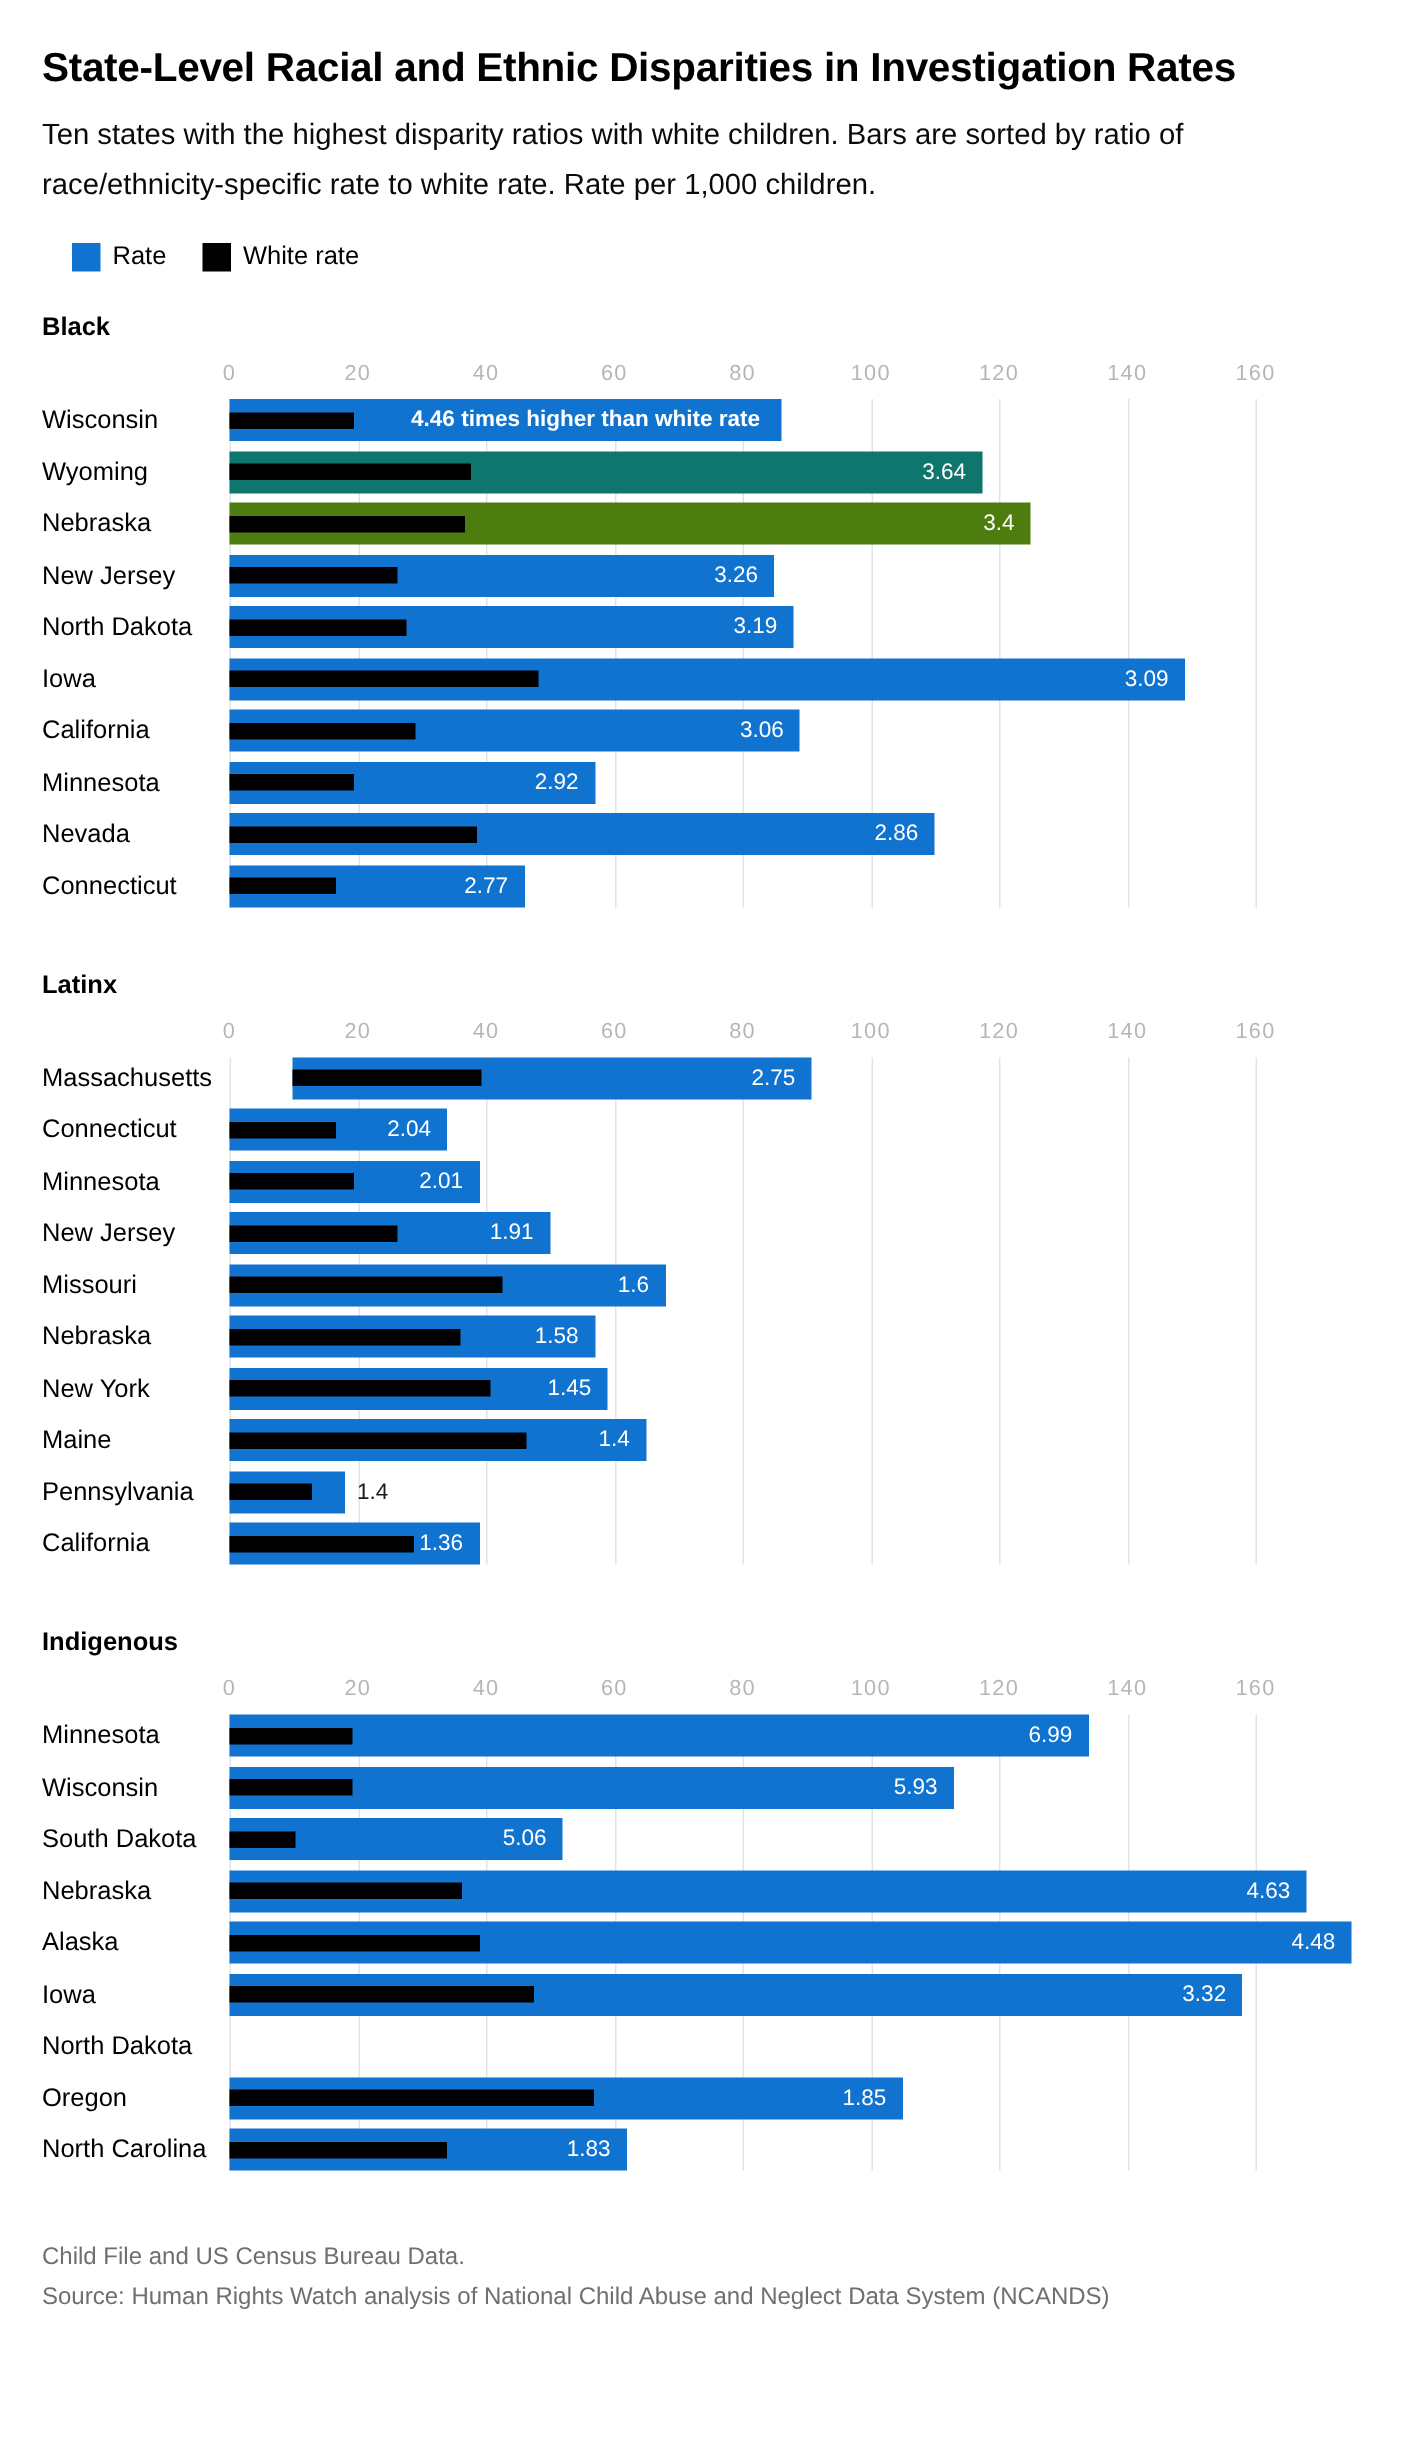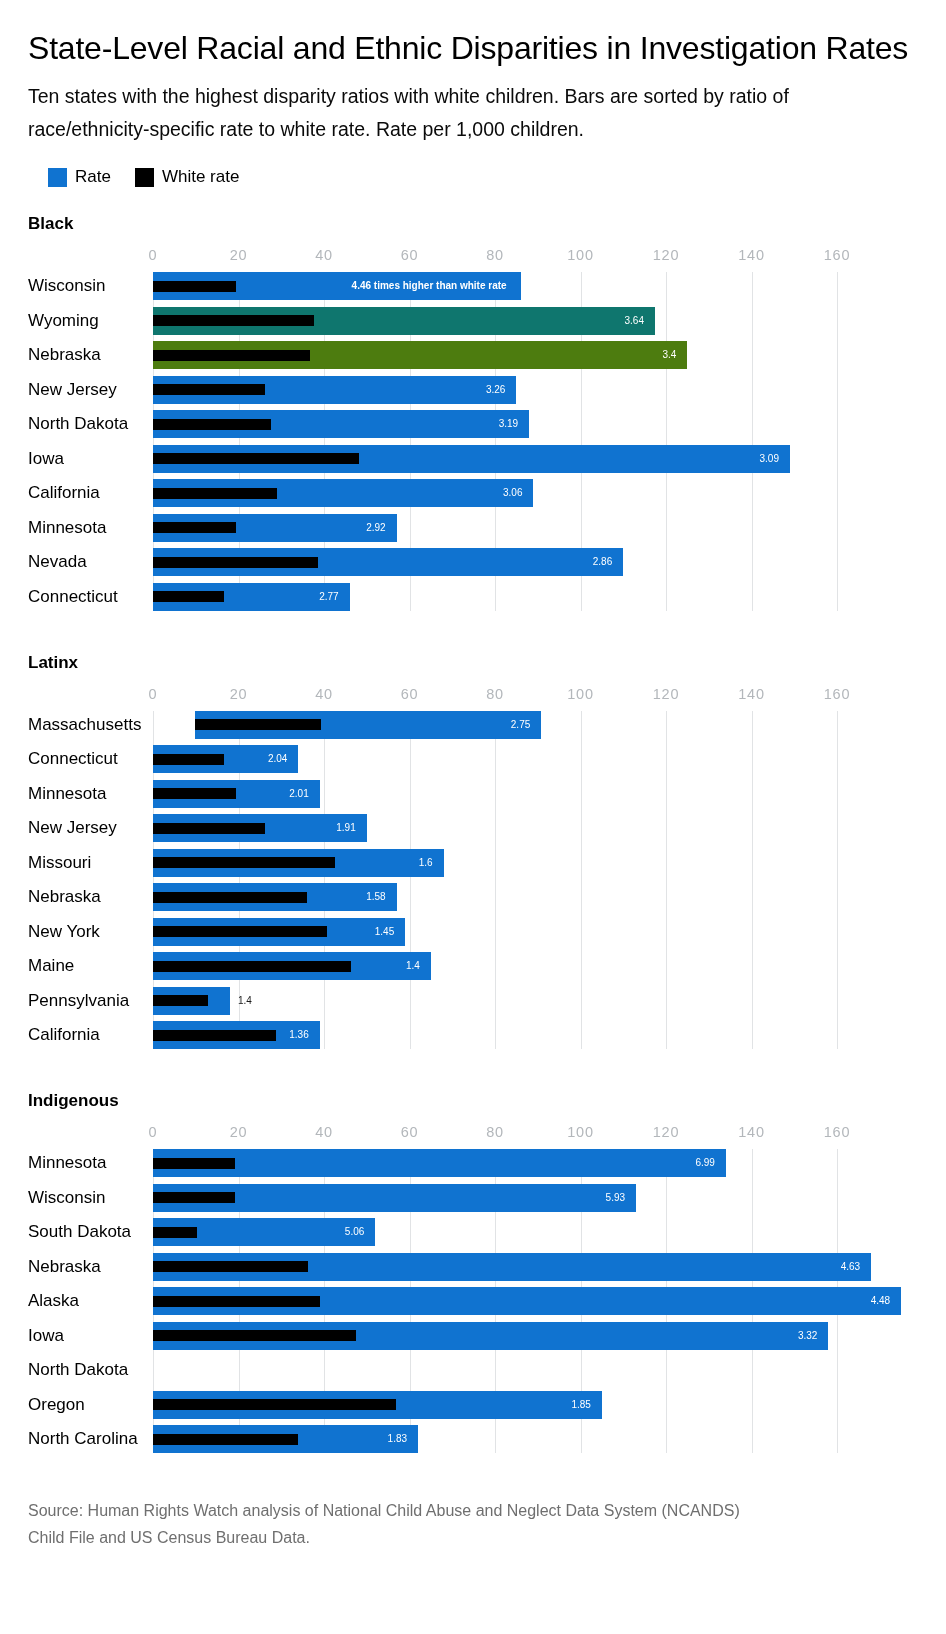--- a/index.html
+++ b/index.html
@@ -3,21 +3,21 @@
 <meta charset="utf-8">
 <style>
   * { box-sizing: border-box; }
   html, body { margin: 0; padding: 0; background: #ffffff; }
   body { font-family: "Liberation Sans", sans-serif; color: #000; }
   .page {
     width: 946px; height: 1634px; overflow: hidden;
     padding: 30px 28px 0 28px; position: relative; background: #fff;
   }
   h1.title {
-    font-size: 32px; font-weight: normal; margin: 0 0 13px 0;
+    font-size: 27px; font-weight: bold; margin: 0 0 13px 0;
     letter-spacing: -0.2px; color: #000;
   }
   .subtitle { font-size: 19.5px; line-height: 33px; margin: 0 0 21px 0; color: #0a0a0a; }
   .subtitle span { display: block; }
   .legend { display: flex; align-items: center; gap: 24px; margin: 0 0 27px 0; padding-left: 20px; }
   .legend-item { display: flex; align-items: center; gap: 8px; font-size: 17px; }
   .swatch { width: 19px; height: 19px; display: inline-block; flex: none; }
   .section { margin-bottom: 42px; }
   .section h2.group { font-size: 17px; font-weight: bold; margin: 0 0 13px 0; color: #000; }
   .axis { position: relative; height: 21px; margin-left: 125px; margin-bottom: 4px; }
@@ -33,21 +33,21 @@
   .row { position: relative; height: 28px; margin-bottom: 6.5px; z-index: 1; }
   .row:last-child { margin-bottom: 0; }
   .state {
     position: absolute; left: -125px; width: 120px; top: 0;
     font-size: 17px; line-height: 28px; color: #000; white-space: nowrap;
   }
   .bar { position: relative; height: 28px; z-index: 1; }
   .white-bar { position: absolute; left: 0; top: 8.5px; height: 11px; background: #000; }
   .val {
     position: absolute; right: 11px; top: 0; line-height: 28px;
-    font-size: 10px; color: #fff; white-space: nowrap;
+    font-size: 15px; color: #fff; white-space: nowrap;
   }
   .val.callout { font-weight: bold; right: 14px; }
   .val.outside { color: #1a1a1a; right: auto; left: calc(100% + 8px); }
   .source { font-size: 16px; line-height: 27px; color: #6f6f6f; margin: 44px 0 0 0; }
   .source span { display: block; }
 </style>
 </head>
 <body>
 
 <div class="page">
@@ -341,17 +341,17 @@
           <div class="state">North Carolina</div>
           <div class="bar" style="width: 265.05px; background: rgb(16, 115, 208);">
             <div class="white-bar" style="width: 144.923px;"></div>
             <span class="val">1.83</span>
           </div>
         </div>
       </div>
   </section>
 
   <p class="source">
+    <span>Child File and US Census Bureau Data.</span>
     <span>Source: Human Rights Watch analysis of National Child Abuse and Neglect Data System (NCANDS)</span>
-    <span>Child File and US Census Bureau Data.</span>
   </p>
 
 </div>
 
 </body></html>

